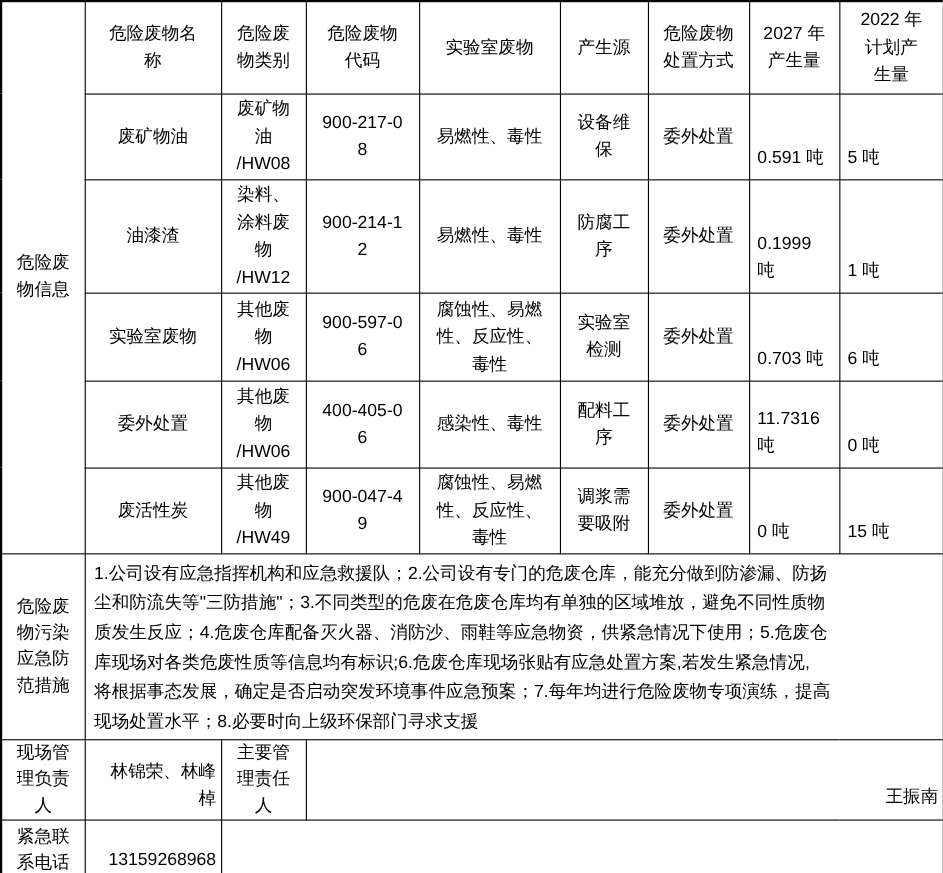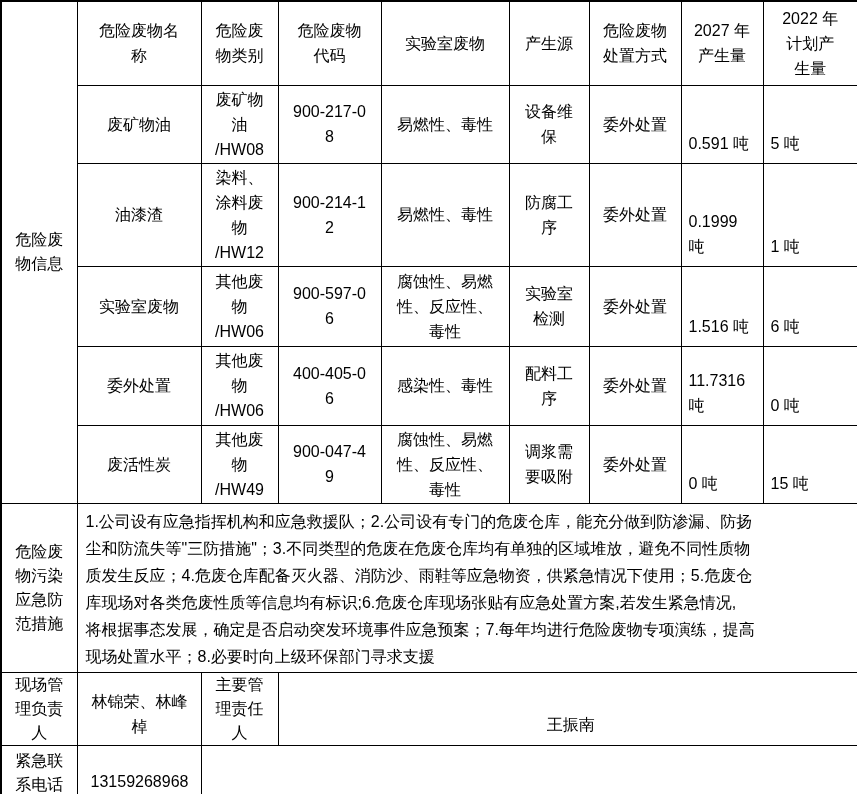--- a/index.html
+++ b/index.html
@@ -25,21 +25,21 @@
     overflow: hidden;
     word-break: break-all;
   }
   td.side-label { line-height: 24px; padding: 0; }
   td.qty {
     text-align: left;
     vertical-align: bottom;
     padding: 2px 4px 7px 7px;
   }
   td.bl {
-    text-align: center;
+    text-align: right;
     vertical-align: bottom;
     padding: 2px 4px 6px 5px;
   }
   td.measures {
     text-align: left;
     vertical-align: top;
     line-height: 27px;
     padding: 4px 8px 2px 8px;
   }
   td.main-name { padding-left: 10px; padding-bottom: 8px; }
@@ -119,21 +119,21 @@
 物
 /HW06</td>
     <td>900-597-0
 6</td>
     <td>腐蚀性、易燃
 性、反应性、
 毒性</td>
     <td>实验室
 检测</td>
     <td>委外处置</td>
-    <td class="qty">1.516 吨</td>
+    <td class="qty">0.703 吨</td>
     <td class="qty">6 吨</td>
   </tr>
 
   <tr style="height:79px">
     <td>委外处置</td>
     <td>其他废
 物
 /HW06</td>
     <td>400-405-0
 6</td>

